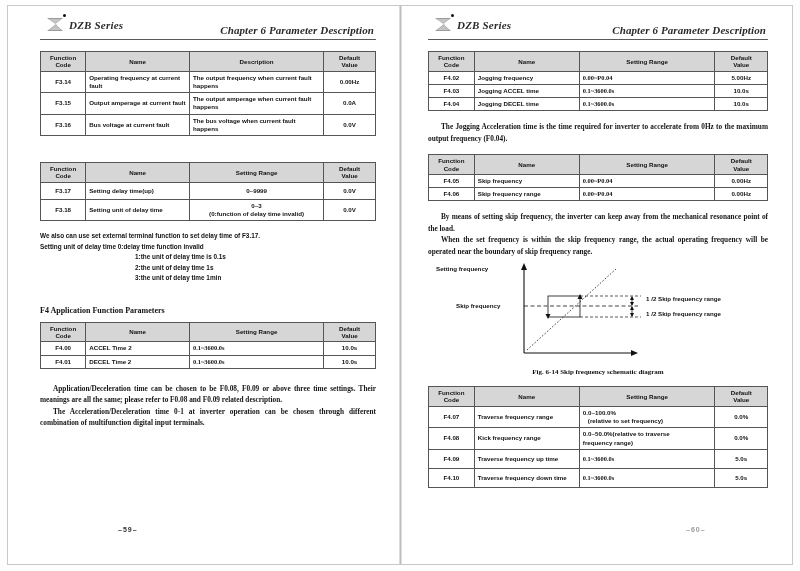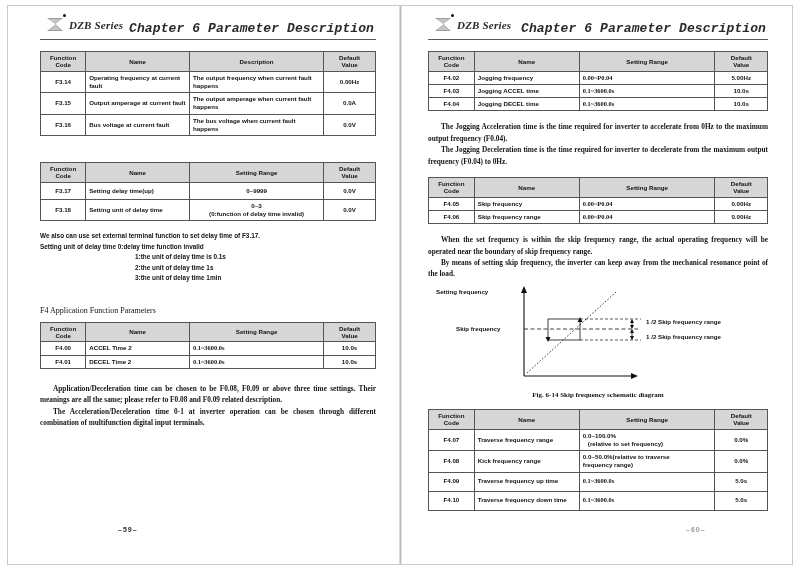--- a/index.html
+++ b/index.html
@@ -87,24 +87,24 @@
     font-style: italic;
     font-size: 11px;
     letter-spacing: 0.2px;
     color: #2b2b2b;
     line-height: 13px;
   }
   .chapter-label {
     position: absolute;
     right: 2px;
     bottom: 3px;
-    font-family: Liberation Mono, monospace;
+    font-family: Liberation Serif, serif;
     font-weight: bold;
     font-style: italic;
-    font-size: 13px;
+    font-size: 11px;
     color: #2b2b2b;
     letter-spacing: 0.1px;
   }
 
   
   table.param {
     width: 100%;
     border-collapse: collapse;
     table-layout: fixed;
     font-family: "Liberation Sans", sans-serif;
@@ -190,21 +190,21 @@
   .hang {
     font-family: "Liberation Sans", sans-serif;
     font-size: 6.4px;
     font-weight: bold;
     line-height: 10.4px;
     color: #111;
     margin-left: 95px;
   }
   .sec-heading {
     font-family: "Liberation Serif", serif;
-    font-weight: normal;
+    font-weight: bold;
     font-size: 8px;
     color: #111;
     margin: 0 0 7px 0;
   }
   .sp6 { height: 6px; }
   .sp10 { height: 10px; }
   .sp22 { height: 22px; }
 
   
   .figure-box {
@@ -466,21 +466,20 @@
           <td class="nm">Jogging DECEL time</td>
           <td class="rng serif">0.1~3600.0s</td>
           <td class="dv">10.0s</td>
         </tr>
       </tbody>
     </table>
 
     <div class="sp6"></div>
 
     <p class="para indent">The Jogging Acceleration time is the time required for inverter to accelerate from 0Hz to the maximum output frequency (F0.04).</p>
-    <p class="para indent">The Jogging Deceleration time is the time required for inverter to decelerate from the maximum output frequency (F0.04) to 0Hz.</p>
 
     <div class="sp10"></div>
 
     <table class="param t-rng">
       <colgroup>
           <col class="c1">
           <col class="c2">
           <col class="c3">
           <col class="c4">
         </colgroup>
@@ -509,22 +508,22 @@
           <td class="code">F4.06</td>
           <td class="nm">Skip frequency range</td>
           <td class="rng serif">0.00~P0.04</td>
           <td class="dv">0.00Hz</td>
         </tr>
       </tbody>
     </table>
 
     <div class="sp6"></div>
 
+    <p class="para indent">By means of setting skip frequency, the inverter can keep away from the mechanical resonance point of the load.</p>
     <p class="para indent">When the set frequency is within the skip frequency range, the actual operating frequency will be operated near the boundary of skip frequency range.</p>
-    <p class="para indent">By means of setting skip frequency, the inverter can keep away from the mechanical resonance point of the load.</p>
 
     <div class="figure-box">
       <div class="fig-label lbl-setting">Setting frequency</div>
       <div class="fig-label lbl-skip">Skip frequency</div>
       <div class="fig-label lbl-half-up">1 /2 Skip frequency range</div>
       <div class="fig-label lbl-half-dn">1 /2 Skip frequency range</div>
       <svg width="340" height="104" viewBox="0 0 340 104" style="position:absolute;left:0;top:0">
 
         <line x1="96" y1="4" x2="96" y2="90" stroke="#111" stroke-width="1.1"></line>
         <polygon points="96,0 93,7 99,7" fill="#111"></polygon>

